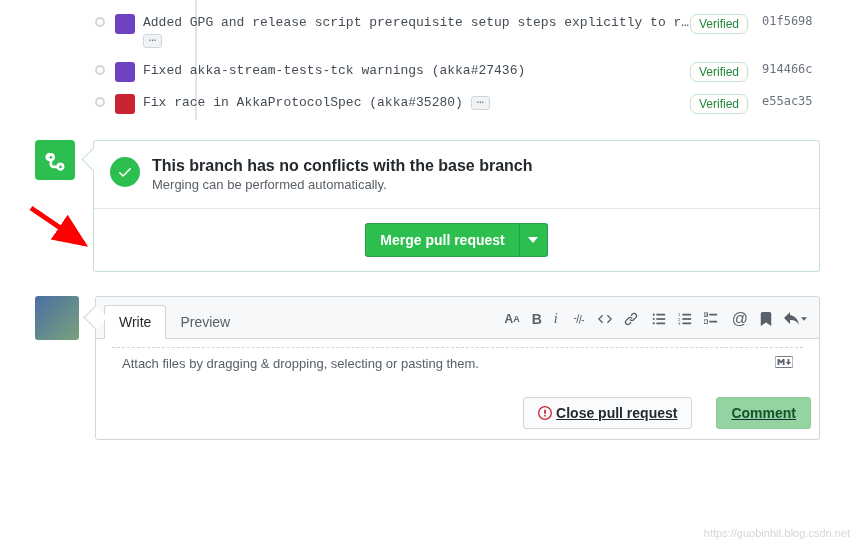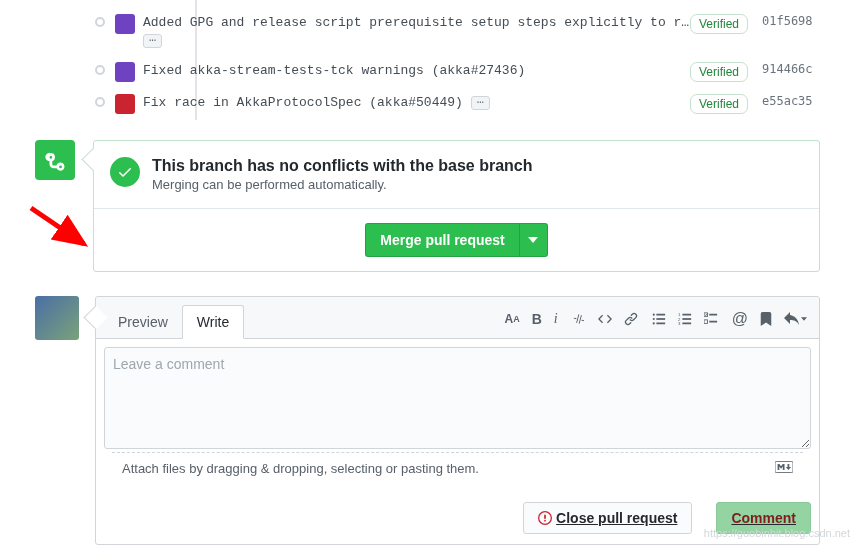--- a/index.html
+++ b/index.html
@@ -47,21 +47,21 @@
   .tab.active { background: #fff; border: 1px solid #d1d5da; border-bottom: 1px solid #fff; border-radius: 3px 3px 0 0; color: #24292e; margin-bottom: -1px; }
   .toolbar { margin-left: auto; display: flex; gap: 14px; color: #586069; padding-right: 4px; padding-bottom: 6px; }
   .toolbar-group { display: flex; gap: 12px; }
   .tb-icon { cursor: pointer; display: flex; align-items: center; }
   .textarea-wrap { padding: 8px; }
   .comment-textarea { width: 100%; min-height: 102px; border: 1px solid #d1d5da; border-radius: 3px; padding: 8px; font-size: 14px; font-family: inherit; background: #fafbfc; resize: vertical; }
   .comment-textarea::placeholder { color: #9ea7ae; }
   .attach-row { border-top: 1px dashed #d1d5da; padding: 8px 10px; font-size: 13px; color: #586069; display: flex; justify-content: space-between; align-items: flex-start; margin: 0 8px; }
   .footer-btns { display: flex; justify-content: flex-end; gap: 24px; padding: 10px 8px; text-decoration: underline; }
   .btn-close { background: #fafbfc; border: 1px solid #d1d5da; border-radius: 3px; padding: 7px 14px; font-size: 14px; font-weight: 600; color: #24292e; cursor: pointer; display: flex; align-items: center; gap: 4px; }
-  .btn-comment { background: #94d3a2; border: 1px solid #8ac998; border-radius: 3px; padding: 7px 14px; font-size: 14px; font-weight: 600; color: #7f1d1d; cursor: default; }
+  .btn-comment { background: #94d3a2; border: 1px solid #8ac998; border-radius: 3px; padding: 7px 14px; font-size: 14px; font-weight: 600; color: #14532d; cursor: default; }
 
   .watermark { position: absolute; bottom: 6px; right: 10px; font-size: 11px; color: #d2d6db; }
 </style>
 </head>
 <body>
 
 <div class="container">
   <div class="commits" style="position:relative;">
     <div class="timeline-line"></div>
     <div class="commit-row">
@@ -74,21 +74,21 @@
     <div class="commit-row">
       <span class="timeline-dot"></span>
       <span class="avatar-sm"></span>
       <span class="commit-msg">Fixed akka-stream-tests-tck warnings (akka#27436)</span>
       <span class="verified">Verified</span>
       <span class="sha">914466c</span>
     </div>
     <div class="commit-row">
       <span class="timeline-dot"></span>
       <span class="avatar-sm red"></span>
-      <span class="commit-msg"><span>Fix race in AkkaProtocolSpec (akka#50449)</span> <span class="ellipsis-btn">…</span></span>
+      <span class="commit-msg"><span>Fix race in AkkaProtocolSpec (akka#35280)</span> <span class="ellipsis-btn">…</span></span>
       <span class="verified">Verified</span>
       <span class="sha">e55ac35</span>
     </div>
   </div>
 
   <div class="merge-wrap" style="margin-left:-60px;">
     <div class="merge-badge">
       <svg width="22" height="22" viewBox="0 0 16 16" fill="#fff">
           <path d="M5 3a3 3 0 1 0-1 5.83V11a3 3 0 0 0 3 3h2.17A3 3 0 1 0 9 12H7a1 1 0 0 1-1-1V8.83A3 3 0 0 0 5 3zm0 2a1 1 0 1 1 0 2 1 1 0 0 1 0-2zm7 7a1 1 0 1 1 0 2 1 1 0 0 1 0-2z"></path>
         </svg>
@@ -115,22 +115,22 @@
           </button>
         </div>
       </div>
     </div>
   </div>
 
   <div class="comment-wrap">
     <div class="avatar-lg"></div>
     <div class="comment-box">
       <div class="tabs">
+        <div class="tab active">Write</div>
         <div class="tab">Preview</div>
-        <div class="tab active">Write</div>
         <div class="toolbar">
           <div class="toolbar-group">
             <span class="tb-icon" style="font-size:12px;font-weight:600;">A<span style="font-size:9px;">A</span></span>
             <span class="tb-icon" style="font-weight:700;">B</span>
             <span class="tb-icon" style="font-style:italic;font-family:serif;">i</span>
           </div>
           <div class="toolbar-group">
             <span class="tb-icon">
                 <svg width="14" height="14" viewBox="0 0 16 16" fill="currentColor">
                   <path d="M6 3h1v10H6zM2 8h3v1H2zM9 3h1v10H9zM11 8h3v1h-3z" transform="rotate(15 8 8)"></path>
@@ -190,21 +190,20 @@
                   <path d="M6 3V0L0 6l6 6V8c4 0 7 1 9 5-1-6-4-9-9-10z"></path>
                 </svg>
                 <svg width="6" height="4" viewBox="0 0 10 6" fill="currentColor" style="margin-left:1px;">
                   <path d="M0 0l5 6 5-6z"></path>
                 </svg>
               </span>
           </div>
         </div>
       </div>
       <div class="textarea-wrap">
-        <textarea class="comment-textarea" placeholder="Leave a comment" style=""></textarea>
         <div class="attach-row">
           <span>Attach files by dragging &amp; dropping, selecting or pasting them.</span>
           <span><svg width="18" height="12" viewBox="0 0 208 128" fill="#586069">
                 <rect width="208" height="128" rx="15" fill="none" stroke="#586069" stroke-width="10"></rect>
                 <path d="M30 98V30h20l20 25 20-25h20v68H90V59L70 84 50 59v39zm125 0l-30-33h20V30h20v35h20z"></path>
               </svg></span>
         </div>
       </div>
       <div class="footer-btns">
         <button class="btn-close">

